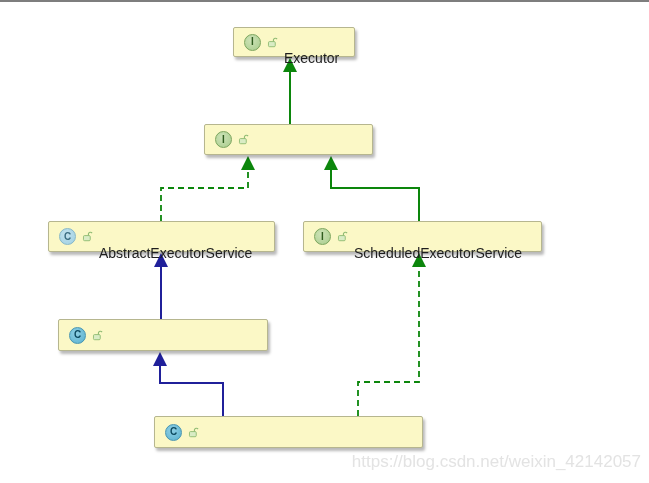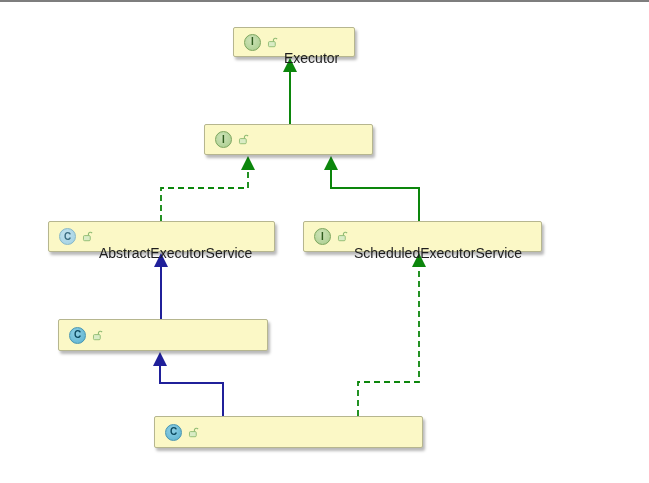--- a/index.html
+++ b/index.html
@@ -125,13 +125,14 @@
   <div class="node" style="left:154px;top:416px;width:269px;height:32px;">
     <span class="kicon cls">C</span>
     <span class="lock">
       <svg width="11" height="11" viewBox="0 0 12 12">
           <rect x="1.6" y="5" width="7.4" height="5.6" rx="1.2" fill="#d9ecc4" stroke="#8fbb72" stroke-width="1"></rect>
           <path d="M7,5 L7,3.2 A2.2,2.2 0 0 1 11,2.3" fill="none" stroke="#8fbb72" stroke-width="1.2"></path>
         </svg>
     </span>
   </div>
 
+  <div id="watermark">https://blog.csdn.net/weixin_42142057</div>
 </div>
 
 </body></html>

